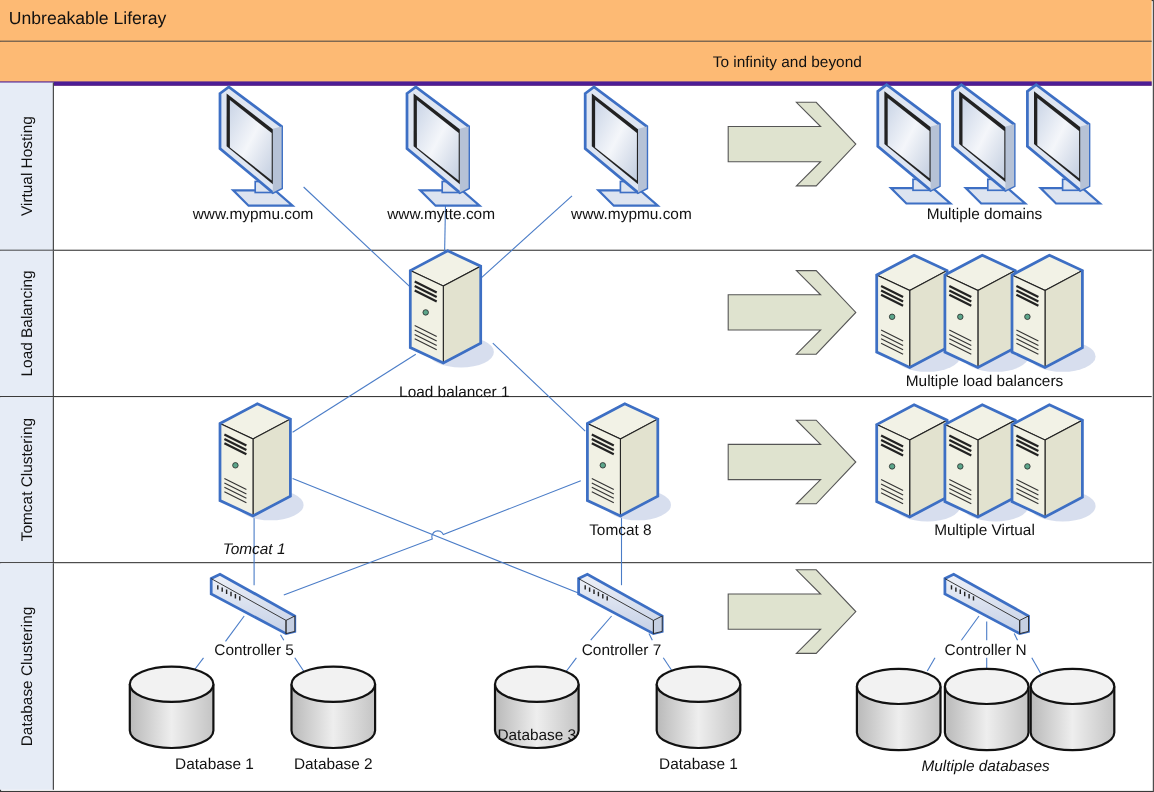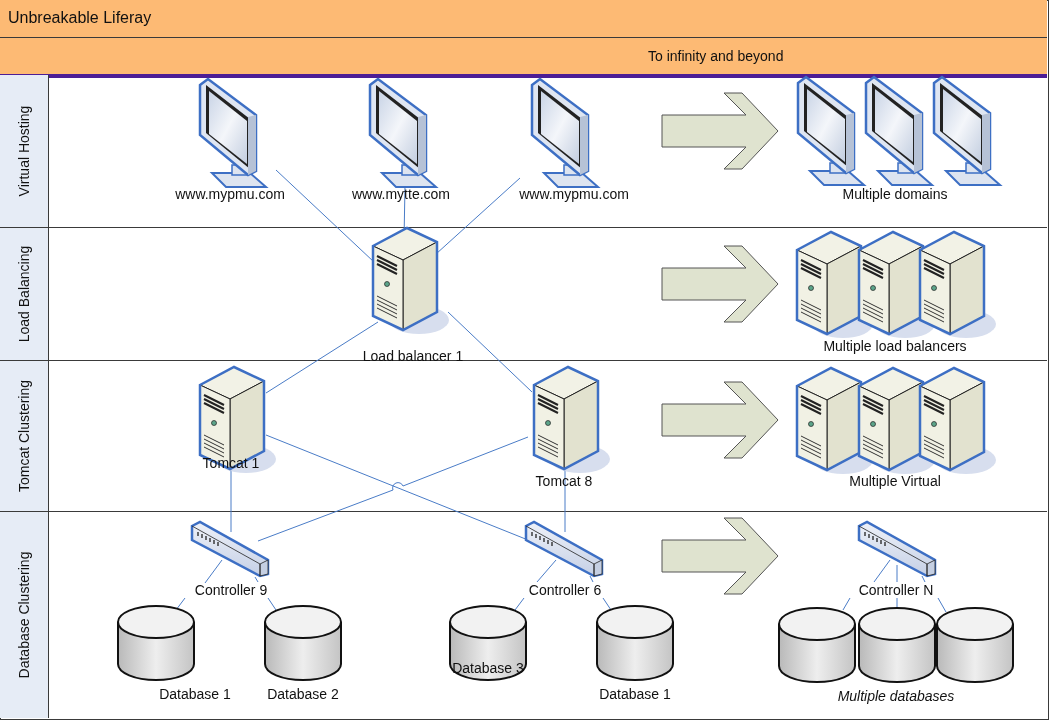--- a/index.html
+++ b/index.html
@@ -162,25 +162,25 @@
 </svg>
 
 <span class="label" style="left:230px;top:186px;">www.mypmu.com</span>
 <span class="label" style="left:401px;top:186px;">www.mytte.com</span>
 <span class="label" style="left:574px;top:186px;">www.mypmu.com</span>
 <span class="label" style="left:895px;top:186px;">Multiple domains</span>
 
 <span class="label" style="left:413px;top:338px;margin-top:10px;">Load balancer 1</span>
 <span class="label" style="left:895px;top:338px;">Multiple load balancers</span>
 
-<span class="label" style="left:231px;top:455px;">Tomcat  1</span>
+<span class="label" style="left:231px;top:491px;font-style:italic;">Tomcat  1</span>
 <span class="label" style="left:564px;top:473px;">Tomcat  8</span>
 <span class="label" style="left:895px;top:473px;">Multiple Virtual</span>
 
-<span class="label" style="left:231px;top:582px;">Controller 9</span>
-<span class="label" style="left:565px;top:582px;">Controller 6</span>
+<span class="label" style="left:231px;top:582px;">Controller 5</span>
+<span class="label" style="left:565px;top:582px;">Controller 7</span>
 <span class="label" style="left:896px;top:582px;">Controller N</span>
 
 <span class="label" style="left:155px;top:686px;margin-left:40px;">Database 1</span>
 <span class="label" style="left:303px;top:686px;">Database 2</span>
 <span class="label" style="left:488px;top:660px;">Database 3</span>
 <span class="label" style="left:635px;top:686px;">Database 1</span>
 <span class="label" style="left:896px;top:688px;font-style:italic;">Multiple databases</span>
 
 </body></html>

